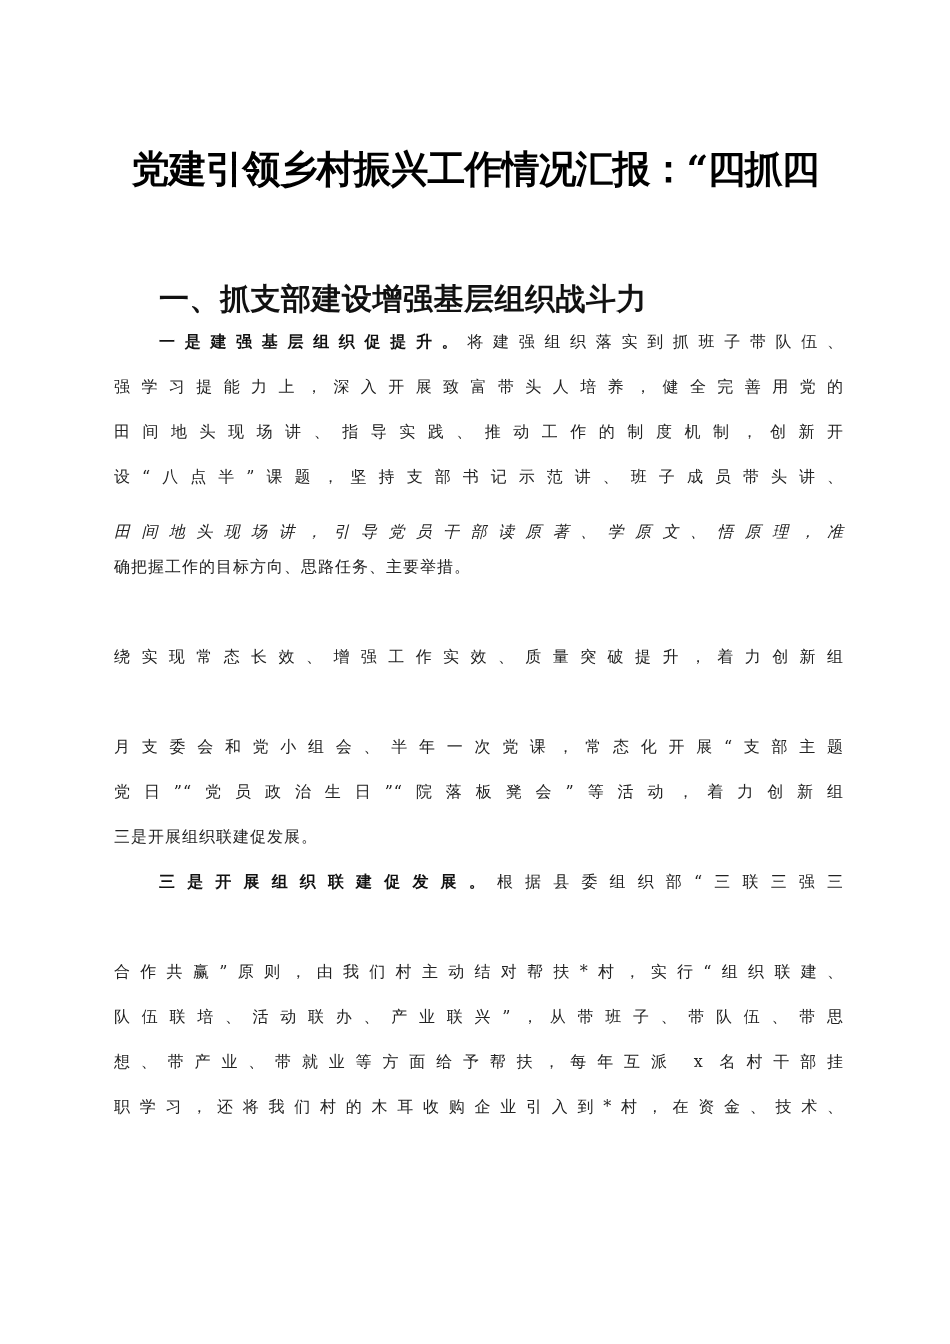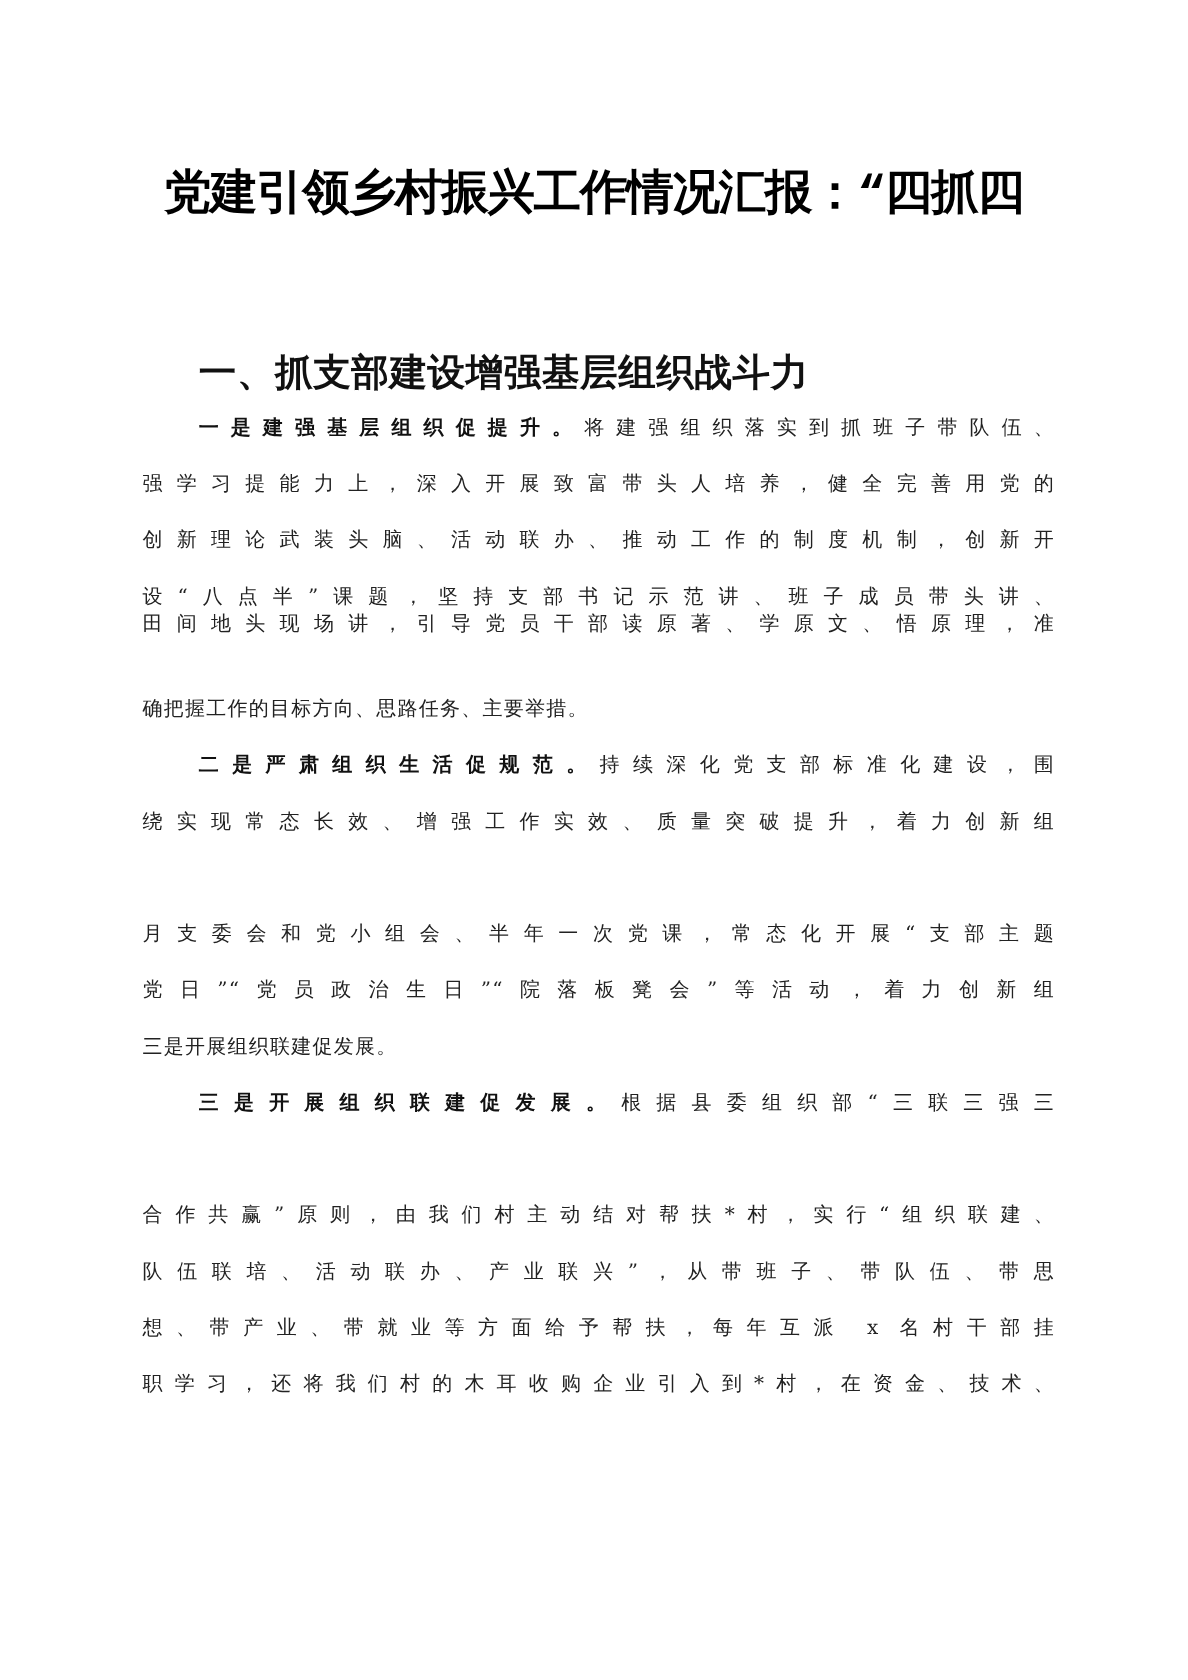--- a/index.html
+++ b/index.html
@@ -27,21 +27,21 @@
       left: 100px;
       width: 750px;
       text-align: center;
       font-family: "DejaVu Serif", "Liberation Serif", serif;
       font-weight: bold;
       font-size: 38px;
       line-height: 50px;
       color: #000000;
       letter-spacing: -1px;
     }
-    .title-line1 { top: 132px; font-family: Liberation Mono, monospace; }
+    .title-line1 { top: 144px; }
     .title-line2 { top: 183px; }
     .heading {
       position: absolute;
       left: 159px;
       top: 284px;
       font-family: "DejaVu Sans", "Liberation Sans", sans-serif;
       font-size: 30px;
       font-weight: bold;
       line-height: 30px;
       color: #111111;
@@ -76,26 +76,25 @@
 <body>
 
 <div class="page">
 
   <div class="title title-line1">党建引领乡村振兴工作情况汇报：“四抓四</div>
 
   <div class="heading">一、抓支部建设增强基层组织战斗力</div>
 
   <div class="line first" style="top:327px;"><span class="lead">一是建强基层组织促提升。</span><span>将建强组织落实到抓班子带队伍、</span></div>
   <div class="line" style="top:372px;">强学习提能力上，深入开展致富带头人培养，健全完善用党的</div>
-  <div class="line" style="top:417px;">创新理论武装头脑、活动联办、推动工作的制度机制，创新开</div>
+  <div class="line" style="top:417px;">田间地头现场讲、指导实践、推动工作的制度机制，创新开</div>
   <div class="line" style="top:462px;">设“八点半”课题，坚持支部书记示范讲、班子成员带头讲、</div>
-  <div class="line" style="top:484px;">田间地头现场讲，引导党员干部读原著、学原文、悟原理，准</div>
+  <div class="line" style="top:517px;font-style:italic;">田间地头现场讲，引导党员干部读原著、学原文、悟原理，准</div>
   <div class="line last" style="top:552px;">确把握工作的目标方向、思路任务、主要举措。</div>
 
-  <div class="line first" style="top:597px;"><span class="lead">二是严肃组织生活促规范。</span><span>持续深化党支部标准化建设，围</span></div>
   <div class="line" style="top:642px;">绕实现常态长效、增强工作实效、质量突破提升，着力创新组</div>
   <div class="line" style="top:732px;">月支委会和党小组会、半年一次党课，常态化开展“支部主题</div>
   <div class="line" style="top:777px;">党日”“党员政治生日”“院落板凳会”等活动，着力创新组</div>
   <div class="line last" style="top:822px;">三是开展组织联建促发展。</div>
 
   <div class="line first" style="top:867px;"><span class="lead">三是开展组织联建促发展。</span><span>根据县委组织部“三联三强三</span></div>
   <div class="line" style="top:957px;">合作共赢”原则，由我们村主动结对帮扶*村，实行“组织联建、</div>
   <div class="line" style="top:1002px;">队伍联培、活动联办、产业联兴”，从带班子、带队伍、带思</div>
   <div class="line" style="top:1047px;">想、带产业、带就业等方面给予帮扶，每年互派 x 名村干部挂</div>
   <div class="line" style="top:1092px;">职学习，还将我们村的木耳收购企业引入到*村，在资金、技术、</div>

